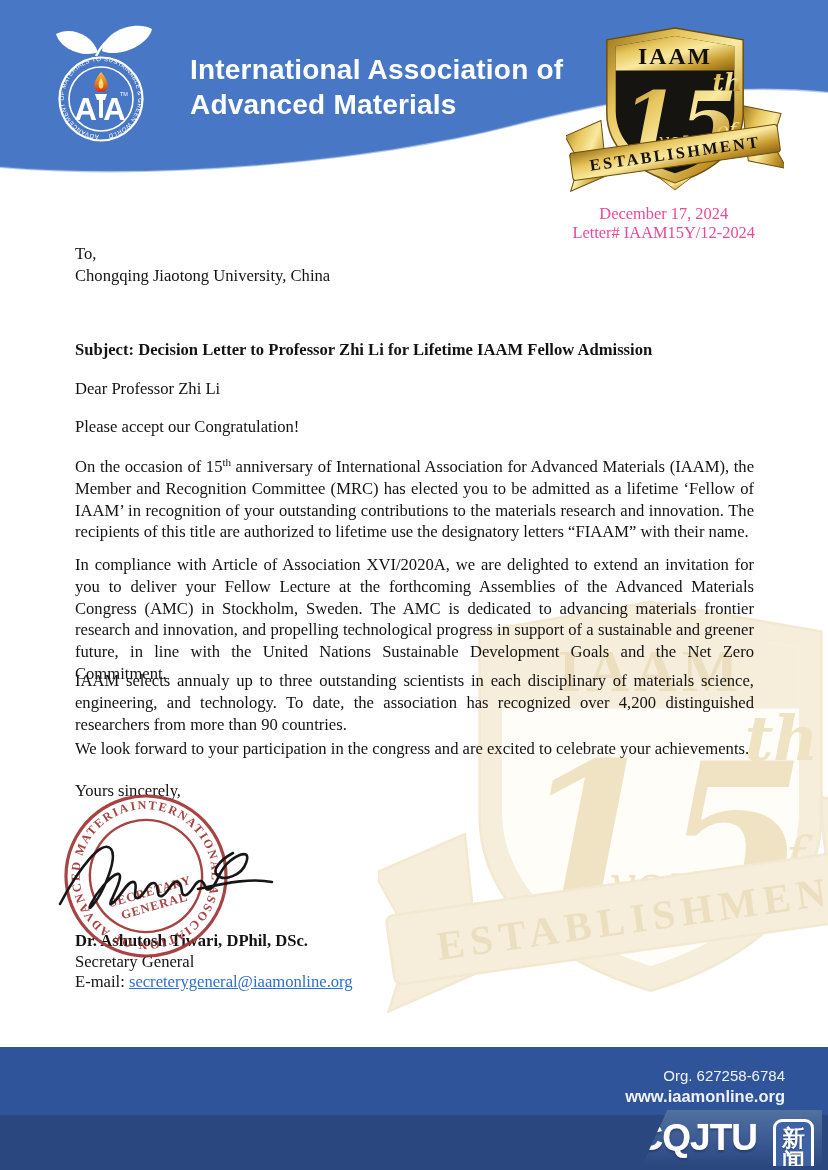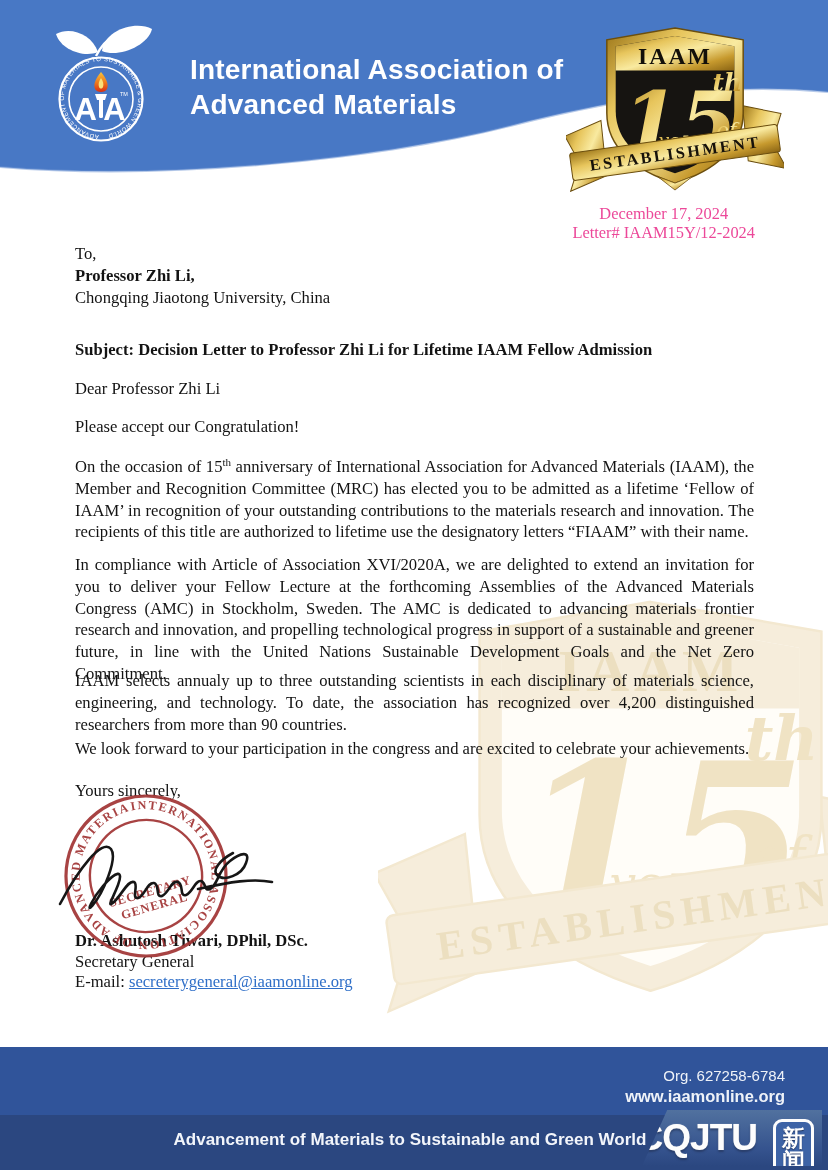--- a/index.html
+++ b/index.html
@@ -145,21 +145,20 @@
 
   <div class="content-layer">
 
     <div class="dateblock">
       <div>December 17, 2024</div>
       <div>Letter# IAAM15Y/12-2024</div>
     </div>
 
     <div class="para" style="top:243px;">
       <div>To,</div>
-      <div class="bold">Professor Zhi Li,</div>
       <div>Chongqing Jiaotong University, China</div>
     </div>
 
     <div class="para bold" style="top:339px;">Subject: Decision Letter to Professor Zhi Li for Lifetime IAAM Fellow Admission</div>
 
     <div class="para" style="top:378px;">Dear Professor Zhi Li</div>
 
     <div class="para" style="top:416px;">Please accept our Congratulation!</div>
 
     <div class="para" style="top:452px;"><span>On the occasion of 15</span><sup class="th">th</sup><span> anniversary of International Association for Advanced Materials (IAAM), the Member and Recognition Committee (MRC) has elected you to be admitted as a lifetime ‘Fellow of IAAM’ in recognition of your outstanding contributions to the materials research and innovation. The recipients of this title are authorized to lifetime use the designatory letters “FIAAM” with their name.</span></div>
@@ -195,21 +194,20 @@
 
   <div class="footer-band1" style="background:#30549A;"></div>
   <div class="footer-band2" style="background:#2B4780;"></div>
 
 
   <div class="footer-right">
     <div>Org. 627258-6784</div>
     <div class="site">www.iaamonline.org</div>
   </div>
 
-  <div class="tagline">Advancement of Materials to Sustainable and Green World</div>
 
   <div class="cqjtu">
     <span class="cqjtu-text">CQJTU</span>
     <span class="cqjtu-slash"></span>
     <span class="cqjtu-box">新闻</span>
   </div>
 
 </div>
 
 </body></html>

